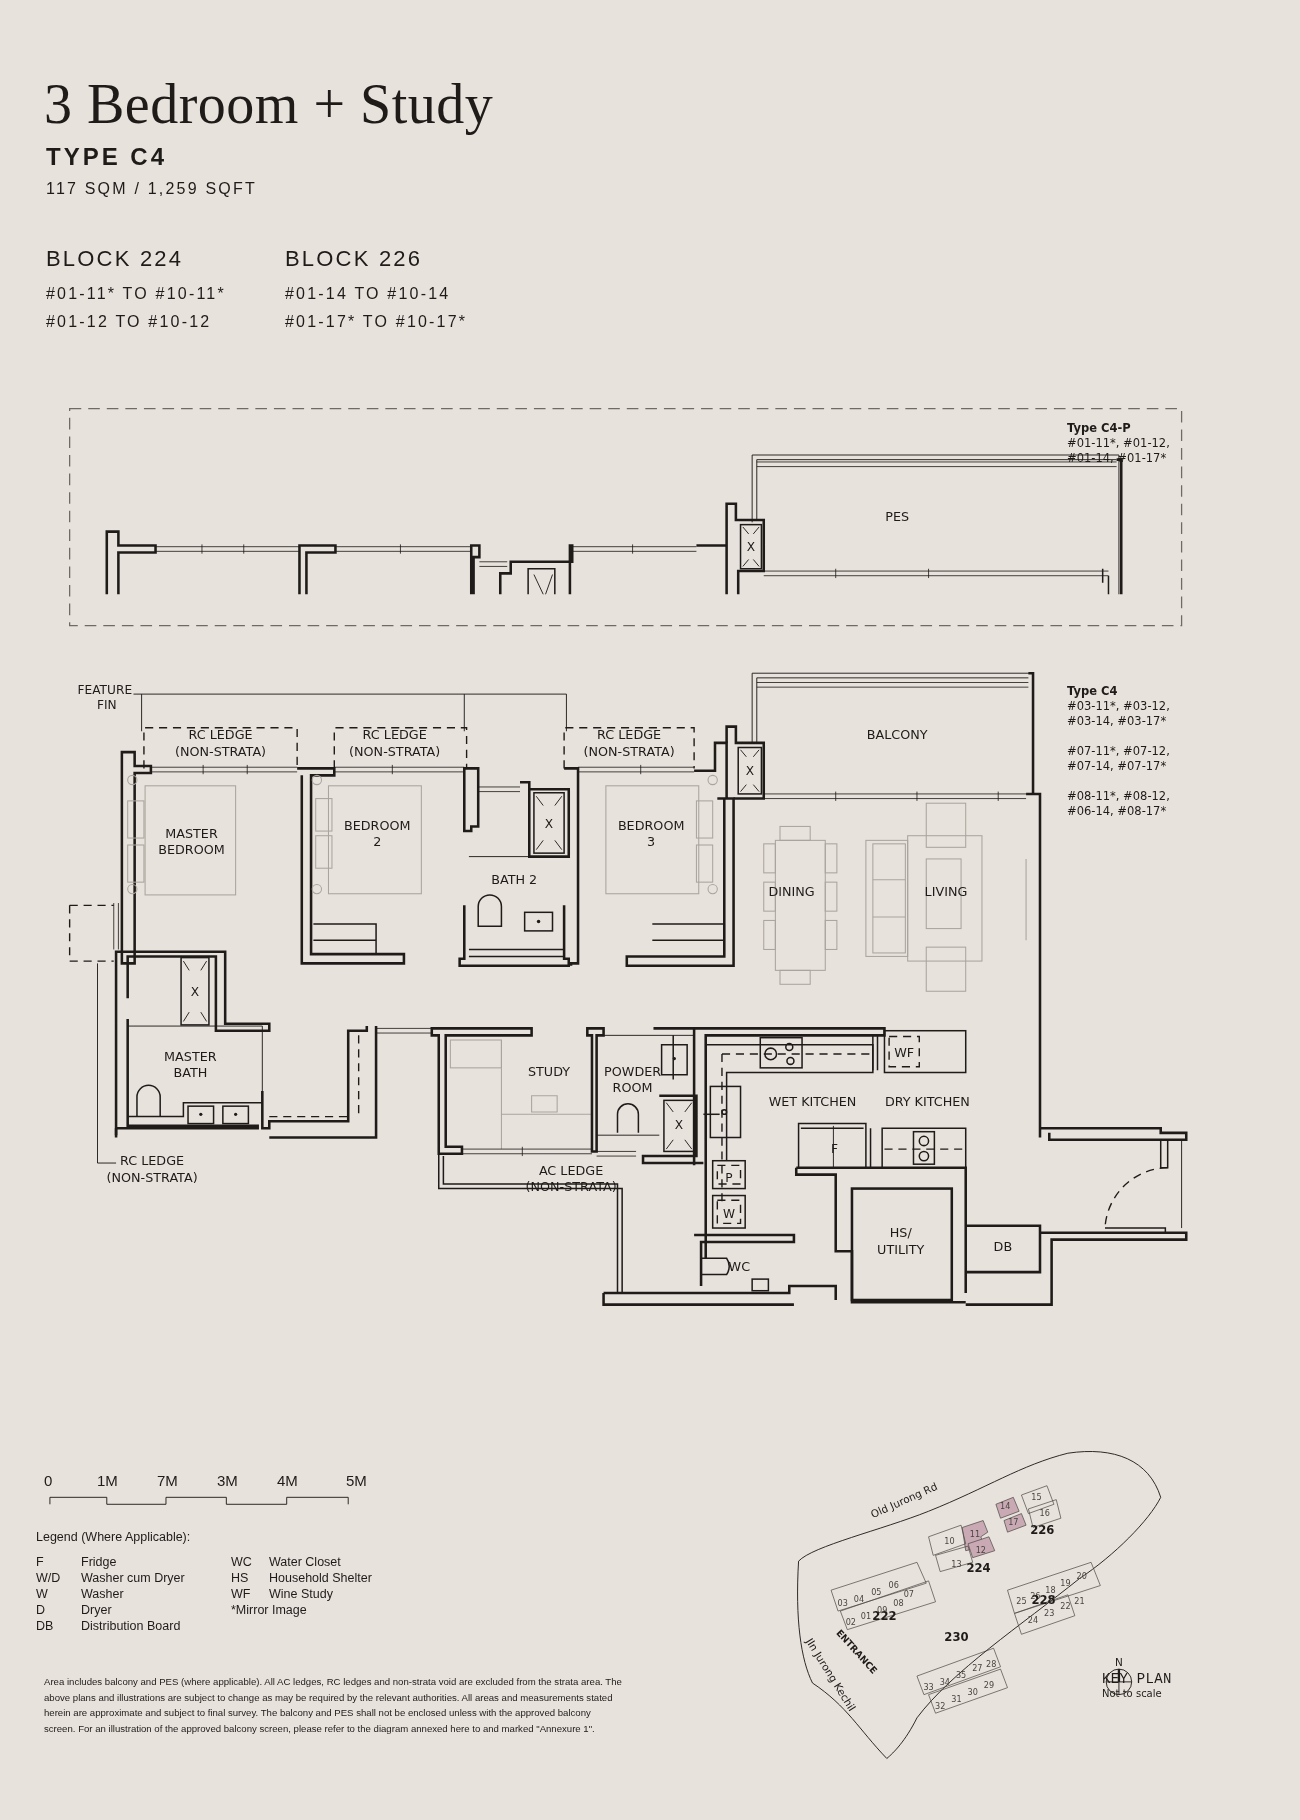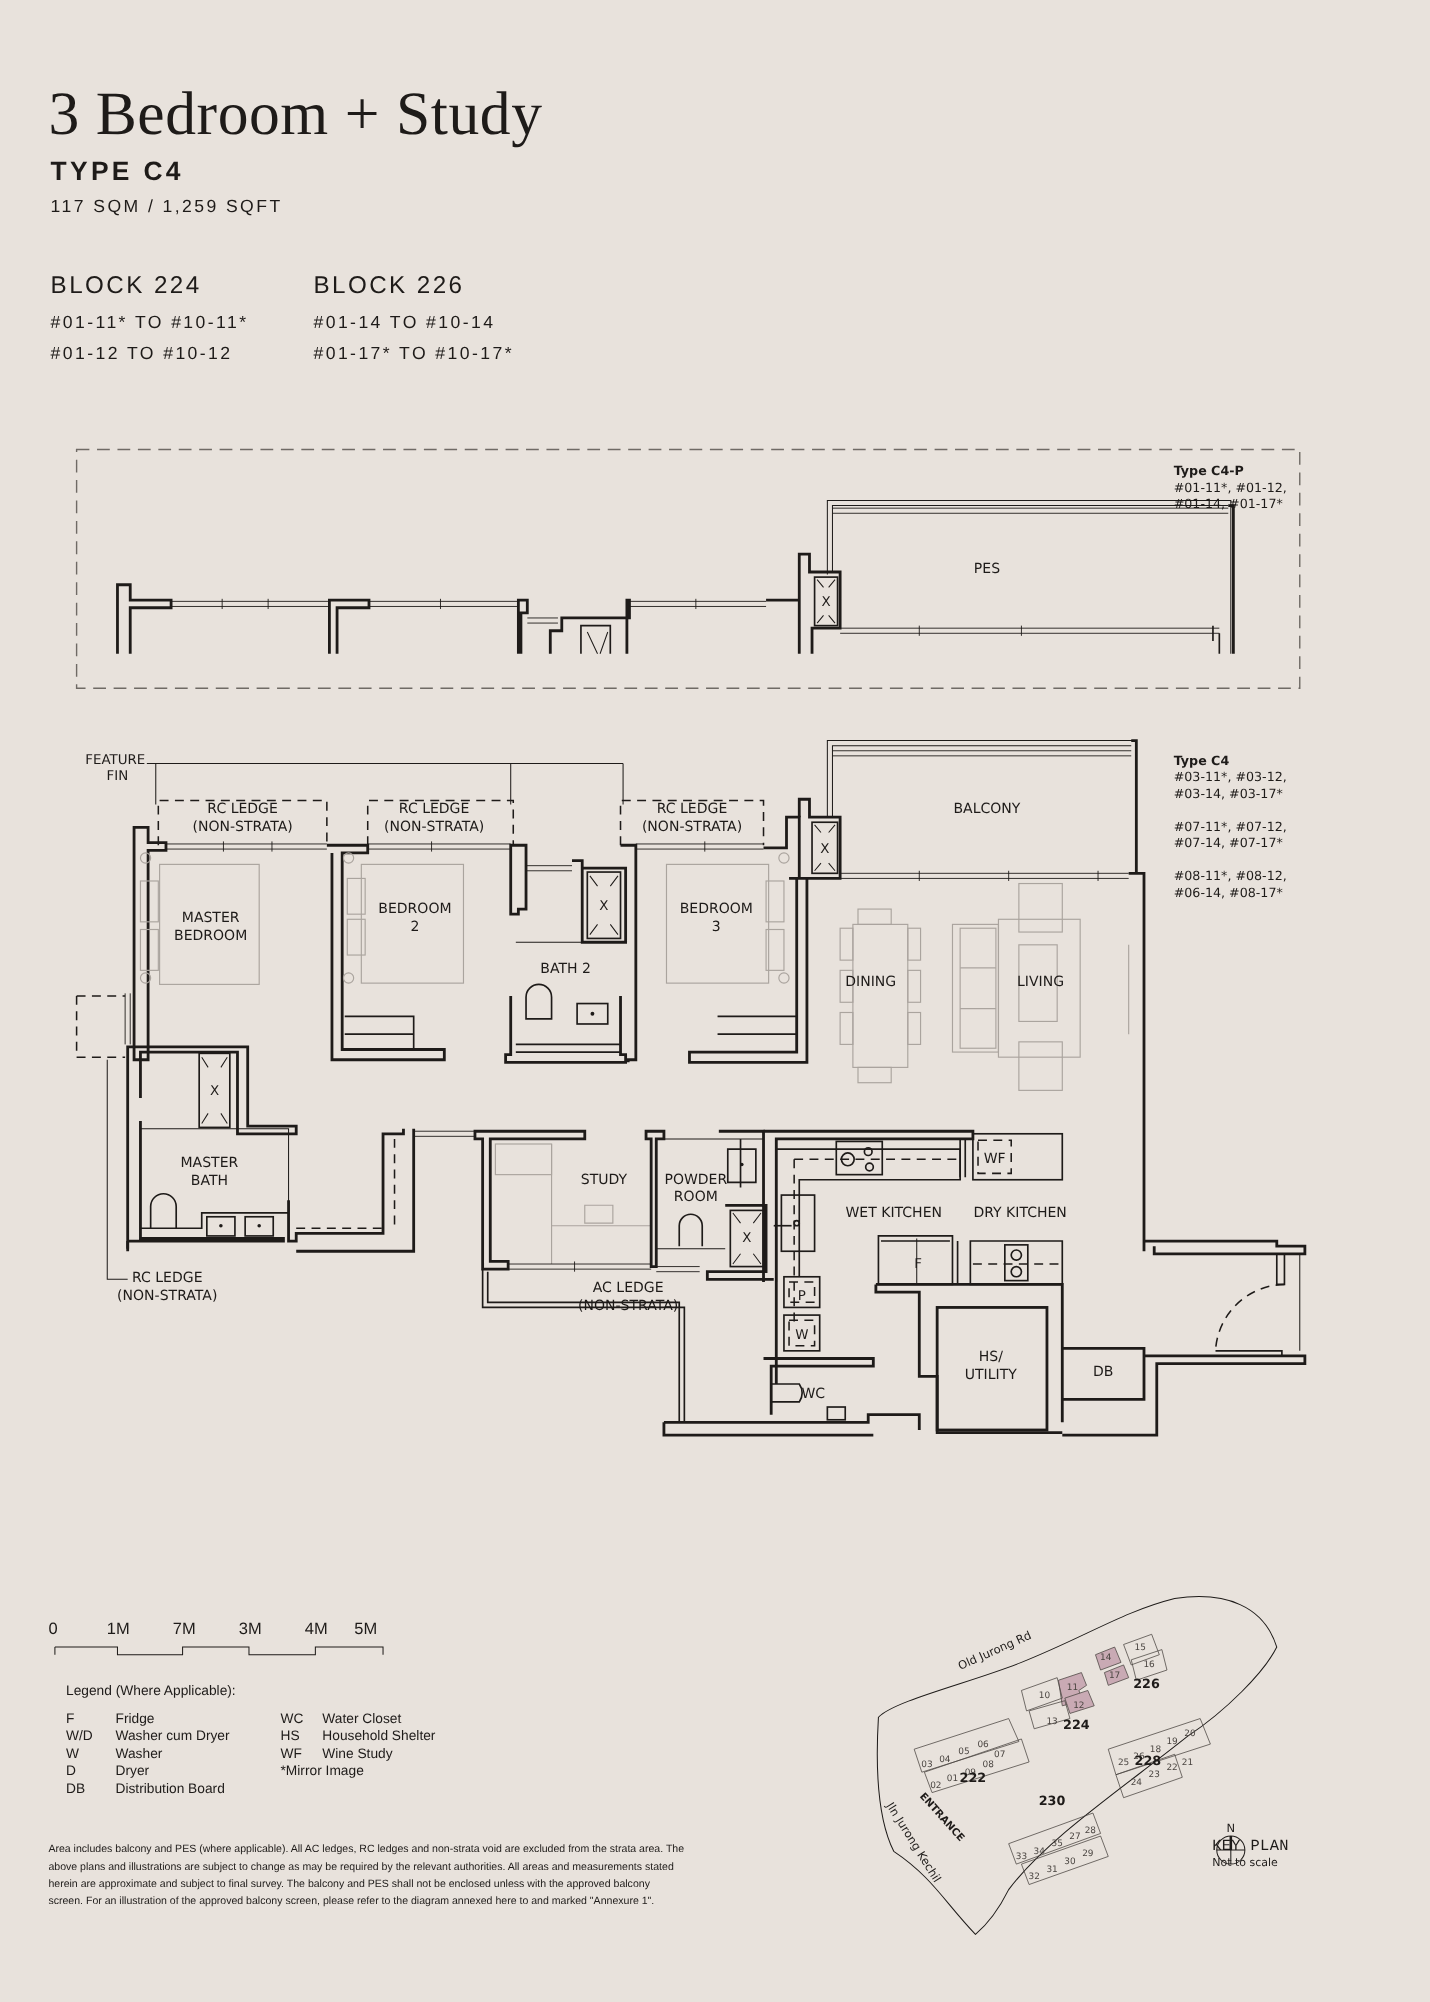--- a/index.html
+++ b/index.html
@@ -12,21 +12,21 @@
   .block .bh{font-weight:normal;letter-spacing:2.2px;margin-bottom:8px;font-size:22px;}
   .block .bl{letter-spacing:2.2px;line-height:28px;font-size:16px;}
   #b224{left:46px;top:246px;}
   #b226{left:285px;top:246px;}
   svg.plan{position:absolute;left:0;top:0;}
   .unitlist{font-family:"DejaVu Sans",sans-serif;font-size:11.5px;line-height:15px;color:#1e1b19;}
   .unitlist .ut{font-weight:bold;}
   .unitlist .gap{height:15px;}
   #c4p{left:1067px;top:421px;}
   #c4{left:1067px;top:684px;}
-  .legend{left:60px;top:1530px;font-size:12.5px;}
+  .legend{left:36px;top:1530px;font-size:12.5px;}
   .legend .lh{margin-bottom:10px;}
   .legend table{border-collapse:collapse;}
   .legend td{padding:0;line-height:16px;vertical-align:top;}
   .legend td.k{width:45px;}
   .legend td.v{width:150px;}
   .legend td.k2{width:38px;}
   .disclaimer{left:44px;top:1674px;width:580px;font-size:9.6px;line-height:15.5px;}
   .keyplan-label{left:1102px;top:1671px;}
   .keyplan-label .kt{font-family:Liberation Mono, monospace;font-size:14px;letter-spacing:0.3px;}
   .keyplan-label .ks{font-family:"DejaVu Sans",sans-serif;font-size:10px;margin-top:1px;}
@@ -380,21 +380,21 @@
   <div>#08-11*, #08-12,</div>
   <div>#06-14, #08-17*</div>
 </div>
 
 <div class="abs" style="left:44px;top:1472px;width:320px;height:20px;font-size:15px;">
   <span class="abs" style="left:0px">0</span>
   <span class="abs" style="left:53px">1M</span>
   <span class="abs" style="left:113px">7M</span>
   <span class="abs" style="left:173px">3M</span>
   <span class="abs" style="left:233px">4M</span>
-  <span class="abs" style="left:278px">5M</span>
+  <span class="abs" style="left:302px">5M</span>
 </div>
 
 <div class="abs legend">
   <div class="lh">Legend (Where Applicable):</div>
   <table>
     <tbody>
         <tr>
       <td class="k">F</td>
       <td class="v">Fridge</td>
       <td class="k2">WC</td>

